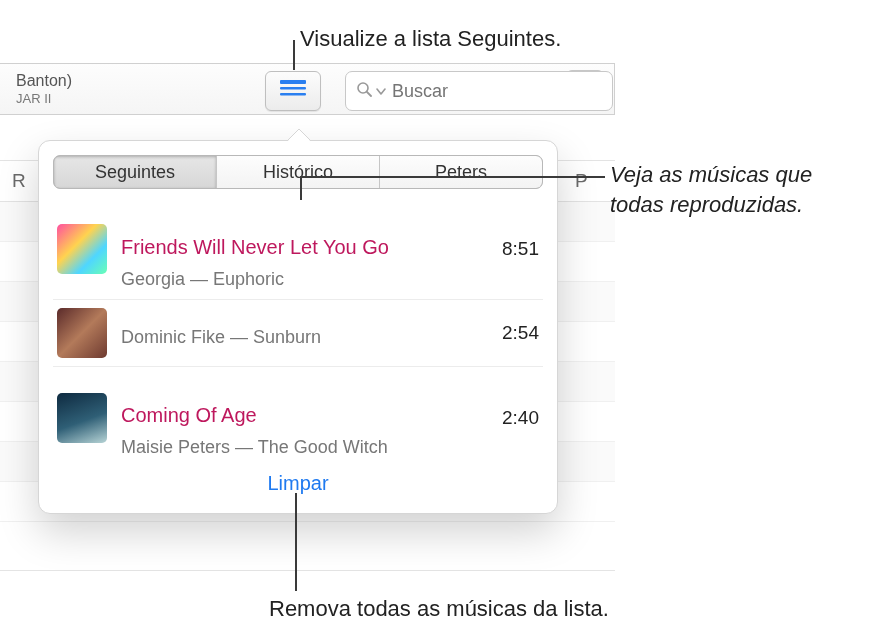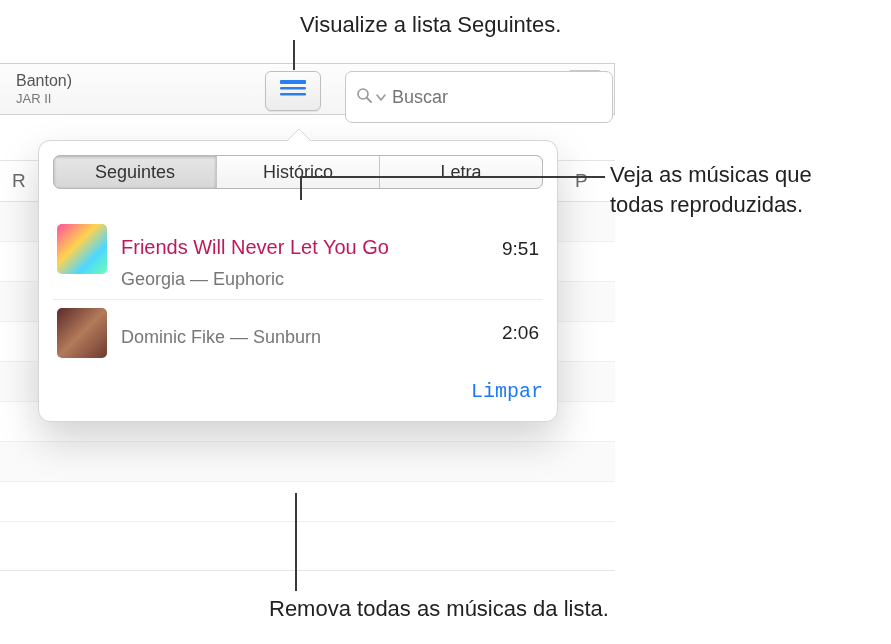--- a/index.html
+++ b/index.html
@@ -73,21 +73,21 @@
       justify-content: center;
       box-shadow: 0 1px 1px rgba(0,0,0,0.08);
     }
 
     
     .search-wrap {
       position: absolute;
       top: 71px;
       left: 345px;
       width: 268px;
-      height: 52px;
+      height: 40px;
       border: 1px solid #c8c8c8;
       border-radius: 7px;
       background: #fff;
       display: flex;
       align-items: center;
       padding: 0 10px;
     }
     .search-wrap .mag { margin-right: 4px; }
     .search-wrap .chev { margin-right: 6px; }
     .search-input {
@@ -198,23 +198,22 @@
     }
     .art.a1 { background: linear-gradient(135deg, #ff4fa0 0%, #ffd34f 40%, #4fd6ff 70%, #6affb5 100%); }
     .art.a2 { background: linear-gradient(135deg, #5a2a2a, #b37a5a 50%, #6e3a30); }
     .art.a3 { background: linear-gradient(160deg, #0e2a40, #2f5f76 55%, #b7d4d6); }
     .track-text { flex: 1; min-width: 0; }
     .track-title { font-size: 20px; color: #be185d; line-height: 1.25; margin-top: 28px; }
     .track-sub { font-size: 18px; color: #777; line-height: 1.3; margin-top: 8px; }
     .track-dur { font-size: 19px; color: #222; padding-left: 12px; }
 
     .clear-row {
-      text-align: right;
-      margin-top: 14px;
-      font-family: Liberation Mono, monospace;
+      text-align: center;
+      margin-top: 4px;
     }
     .clear-btn {
       display: inline-block;
       font-size: 20px;
       color: #1f7af0;
       cursor: pointer;
     }
 
     
     .callout {
@@ -294,50 +293,58 @@
 
 <div class="popover">
   <svg class="popover-arrow" viewBox="0 0 24 12">
     <path d="M0 12 L12 0 L24 12 Z" fill="#fff" stroke="#d6d6d6" stroke-width="1"></path>
     <path d="M1 12 L12 1.2 L23 12" fill="#fff"></path>
   </svg>
 
   <div class="seg-control">
     <div class="seg-item active">Seguintes</div>
     <div class="seg-item">Histórico</div>
-    <div class="seg-item">Letra</div>
+    <div class="seg-item">Peters</div>
   </div>
 
   <div class="queue-list">
     <div class="queue-row">
       <div class="art a1"></div>
       <div class="track-text">
         <div class="track-title">Friends Will Never Let You Go</div>
         <div class="track-sub"><span>Georgia</span><span> — </span><span>Euphoric</span></div>
       </div>
-      <div class="track-dur">9:51</div>
+      <div class="track-dur">8:51</div>
     </div>
 
     <div class="queue-row">
       <div class="art a2"></div>
       <div class="track-text">
         <div class="track-sub"><span>Dominic Fike</span><span> — </span><span>Sunburn</span></div>
       </div>
-      <div class="track-dur">2:06</div>
+      <div class="track-dur">2:54</div>
     </div>
 
+    <div class="queue-row">
+      <div class="art a3"></div>
+      <div class="track-text">
+        <div class="track-title">Coming Of Age</div>
+        <div class="track-sub"><span>Maisie Peters</span><span> — </span><span>The Good Witch</span></div>
+      </div>
+      <div class="track-dur">2:40</div>
+    </div>
   </div>
 
   <div class="clear-row">
     <span class="clear-btn">Limpar</span>
   </div>
 </div>
 
-<div class="callout" style="top:10px; left:300px;">Visualize a lista Seguintes.</div>
-<div class="callout" style="top:160px; left:610px;">
+<div class="callout" style="top:24px; left:300px;">Visualize a lista Seguintes.</div>
+<div class="callout" style="top:160px; left:610px;font-style:italic;">
   <div>Veja as músicas que</div>
   <div>todas reproduzidas.</div>
 </div>
 <div class="callout" style="top:594px; left:269px;">Remova todas as músicas da lista.</div>
 
 <div class="leader" style="top:40px; left:293px; width:2px; height:30px;"></div>
 <div class="leader" style="top:176px; left:300px; width:2px; height:24px;"></div>
 <div class="leader" style="top:176px; left:300px; width:305px; height:2px;"></div>
 <div class="leader" style="top:493px; left:295px; width:2px; height:98px;"></div>
 

